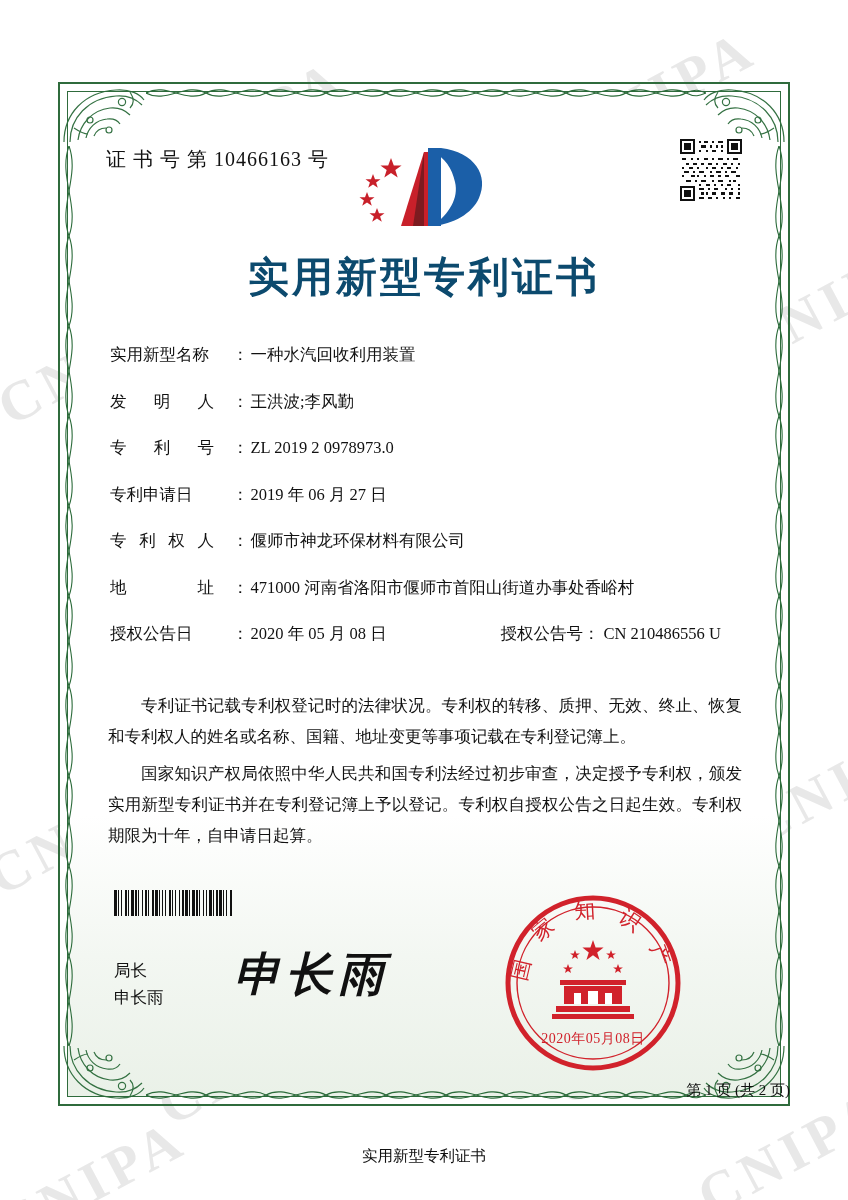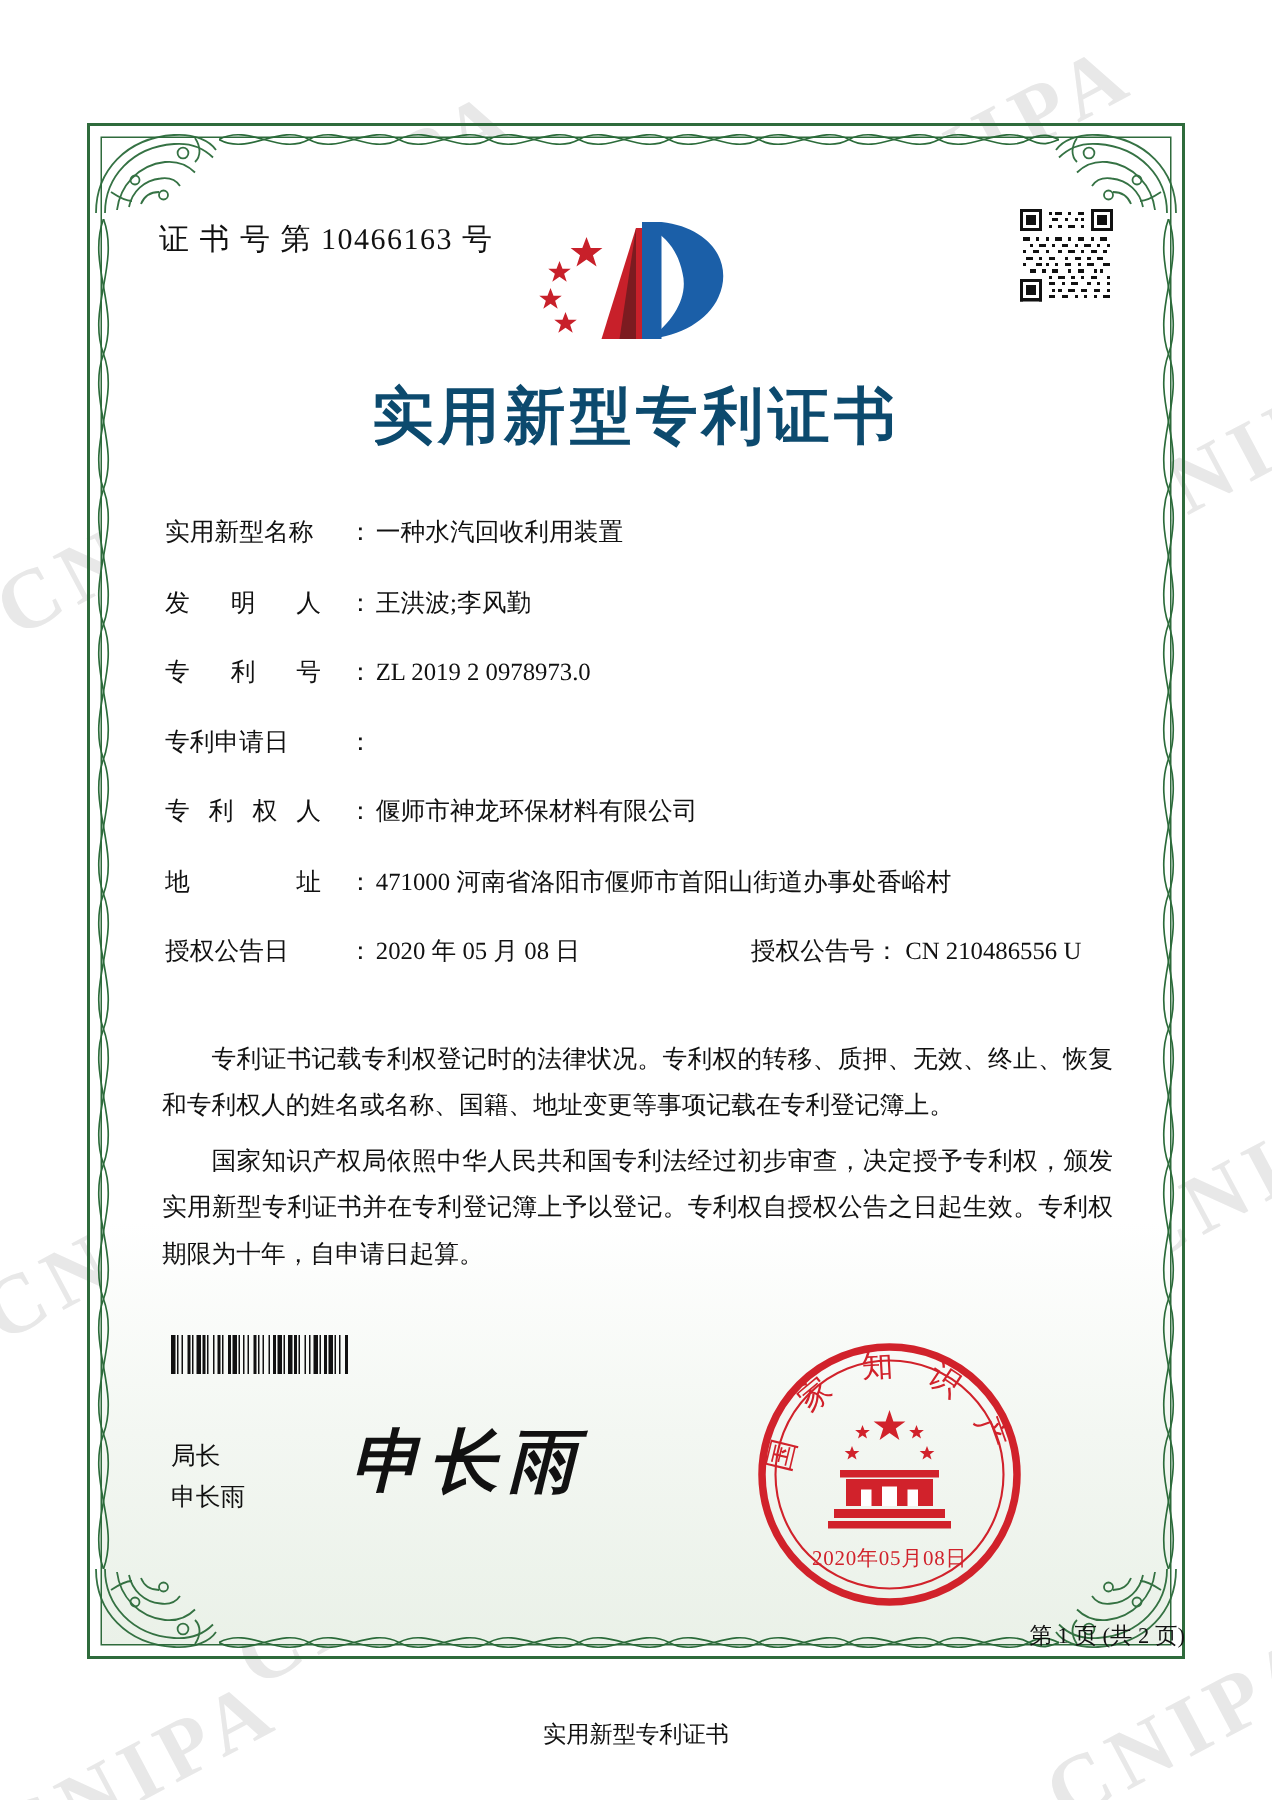--- a/index.html
+++ b/index.html
@@ -511,20 +511,21 @@
             <span>专</span>
             <span>利</span>
             <span>号</span>
           </div>
           <span class="colon">：</span>
           <div class="val">ZL 2019 2 0978973.0</div>
         </div>
         <div class="row">
           <div class="lbl">专利申请日</div>
           <span class="colon">：</span>
+          <div class="val">2019 年 06 月 27 日</div>
         </div>
         <div class="row">
           <div class="lbl spread">
             <span>专</span>
             <span>利</span>
             <span>权</span>
             <span>人</span>
           </div>
           <span class="colon">：</span>
           <div class="val">偃师市神龙环保材料有限公司</div>

